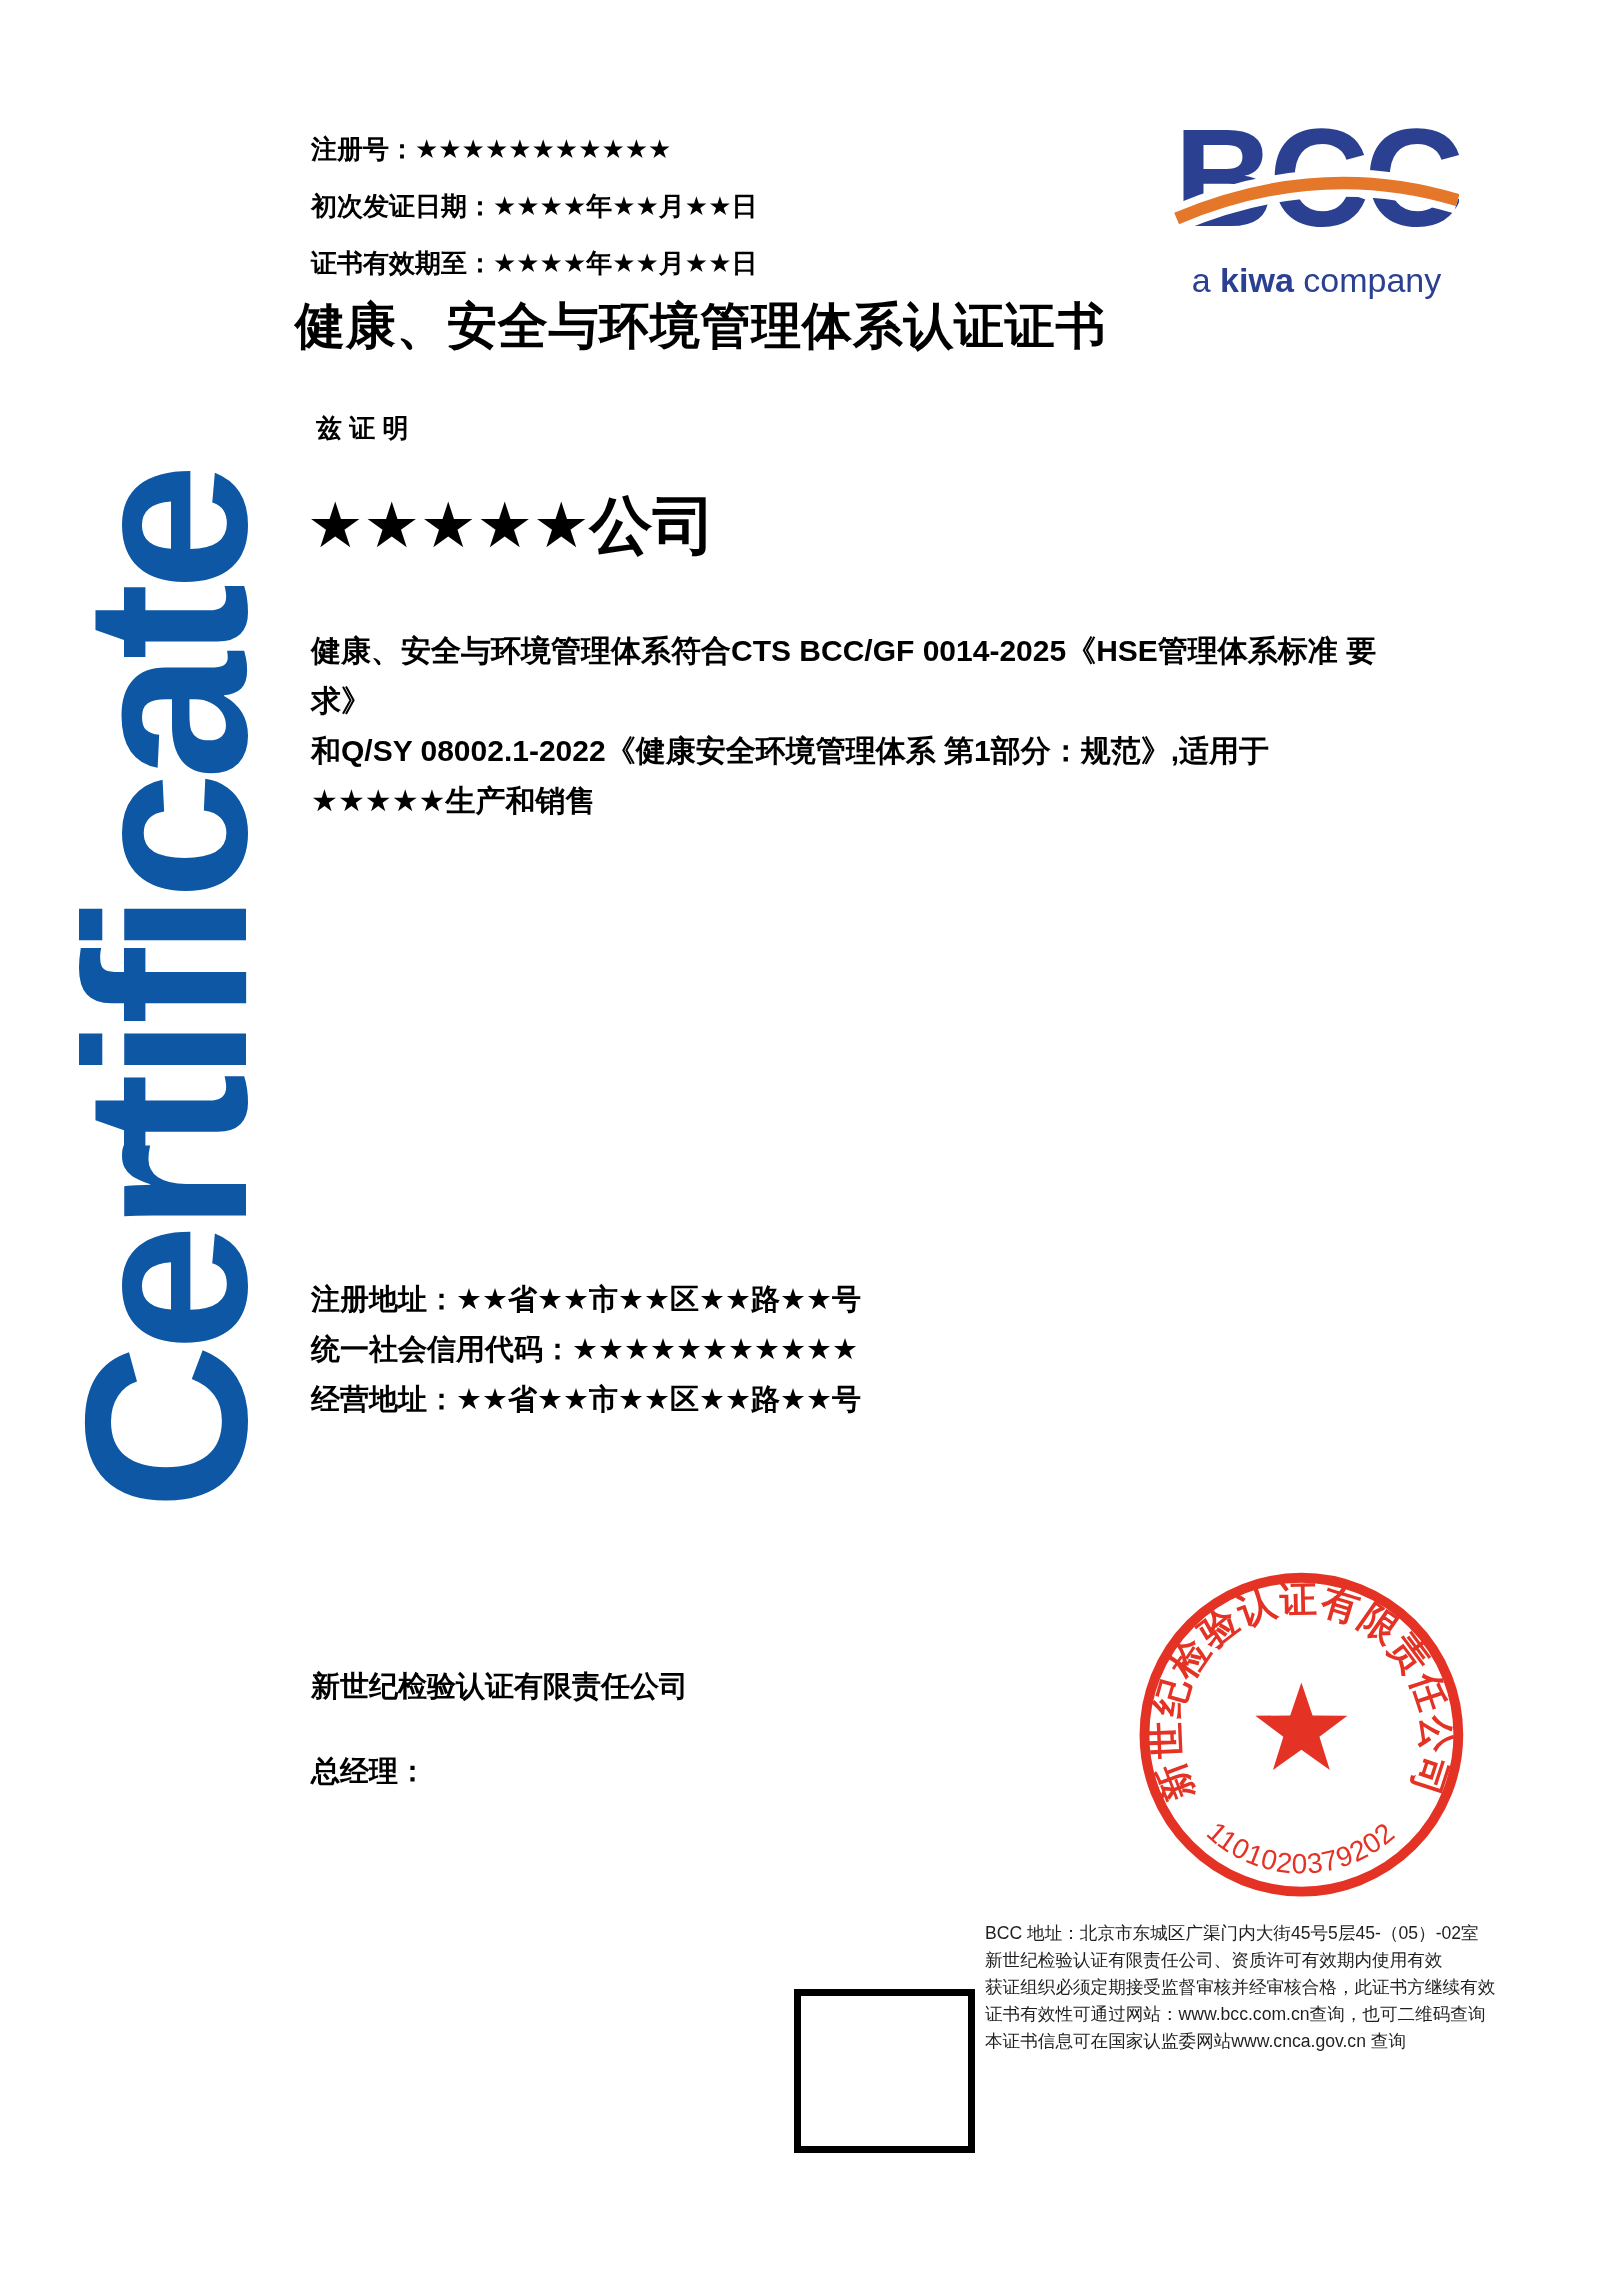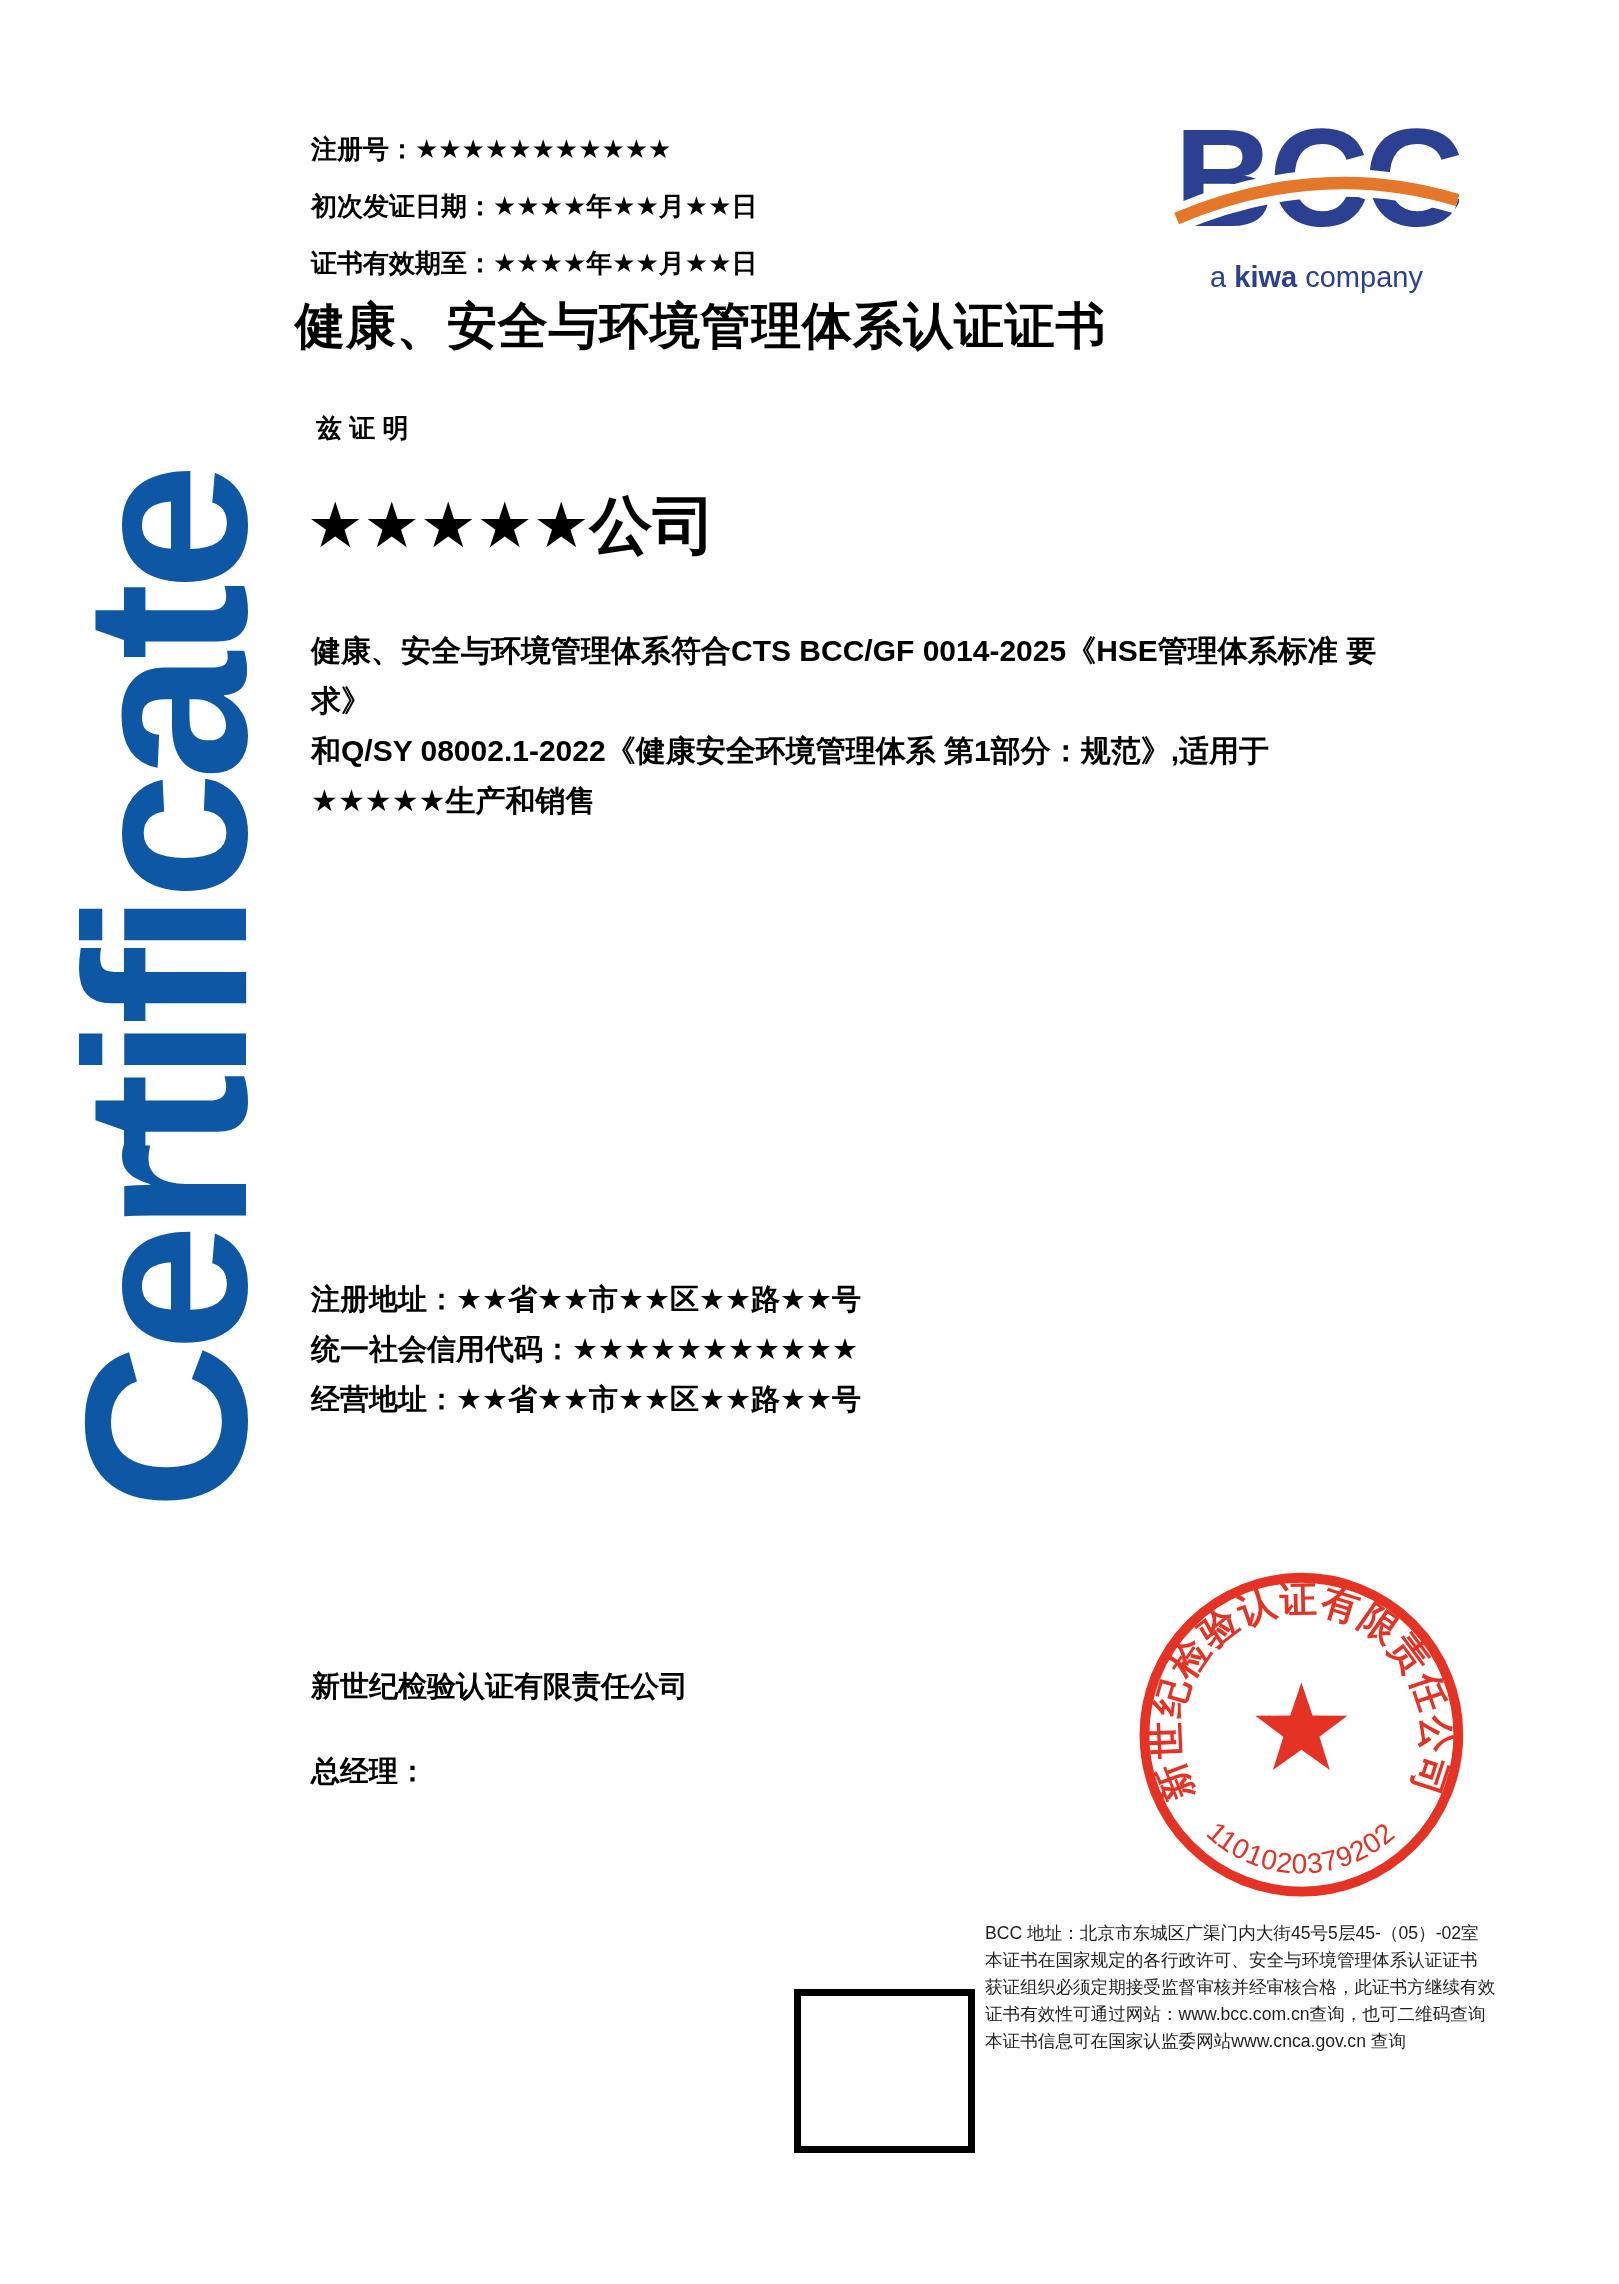--- a/index.html
+++ b/index.html
@@ -23,21 +23,21 @@
     letter-spacing:-7.8px;color:#0d57a4;white-space:nowrap;
   }
   
   .header-info{position:absolute;left:311px;top:121px;}
   .info-row{height:57px;display:flex;align-items:center;font-size:26px;font-weight:700;white-space:nowrap;}
   
   .logo{position:absolute;left:1174px;top:98px;width:285px;height:165px;}
   .logo svg{display:block;width:285px;height:165px;}
   .tagline{
     position:absolute;left:1174px;top:261px;width:285px;
-    text-align:center;font-size:29px;color:#2b4090;white-space:nowrap;
+    text-align:center;font-size:34px;color:#2b4090;white-space:nowrap;
   }
   .tagline b{font-weight:bold;}
   
   .cert-title{position:absolute;left:295px;top:293px;font-size:50px;font-weight:700;letter-spacing:0.7px;white-space:nowrap;}
   .attest{position:absolute;left:316px;top:411px;font-size:26px;font-weight:700;white-space:nowrap;}
   .company{position:absolute;left:307px;top:483px;font-size:63px;font-weight:700;white-space:nowrap;}
   .scope{position:absolute;left:311px;top:626px;width:1097px;font-size:30px;font-weight:700;line-height:50px;}
   .details{position:absolute;left:311px;top:1274px;font-size:29px;font-weight:700;line-height:50px;}
   .details .row{white-space:nowrap;}
   .issuer{position:absolute;left:311px;top:1667px;font-size:29px;font-weight:700;white-space:nowrap;}
@@ -129,20 +129,20 @@
       <text font-size="43" fill="#e43225" font-family="Liberation Sans, DejaVu Sans, sans-serif">
         <textPath href="#sealArcBottom" startOffset="4" textLength="322">1101020379202</textPath>
       </text>
     </svg>
   </div>
 
   <div class="qr-box"></div>
 
   <div class="footer-notes">
     <div>BCC 地址：北京市东城区广渠门内大街45号5层45-（05）-02室</div>
-    <div>本证书在国家规定的各行政许可、安全与环境管理体系认证证书</div>
+    <div>新世纪检验认证有限责任公司、资质许可有效期内使用有效</div>
     <div>获证组织必须定期接受监督审核并经审核合格，此证书方继续有效</div>
     <div>证书有效性可通过网站：www.bcc.com.cn查询，也可二维码查询</div>
     <div>本证书信息可在国家认监委网站www.cnca.gov.cn 查询</div>
   </div>
 
 </div>
 
 
 </body></html>

